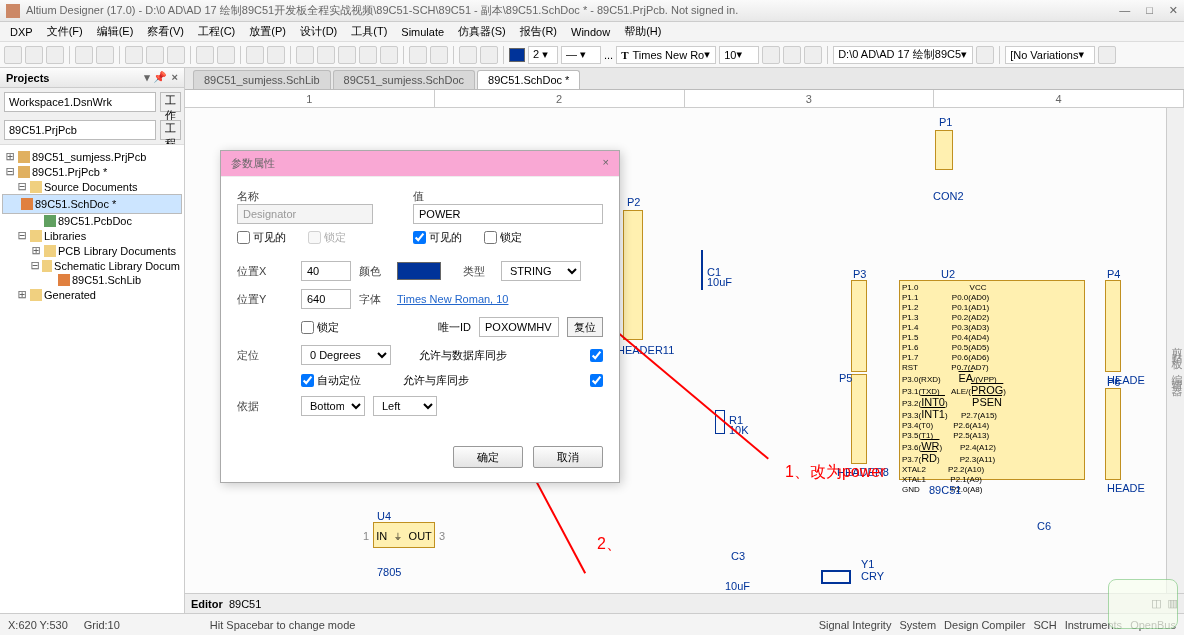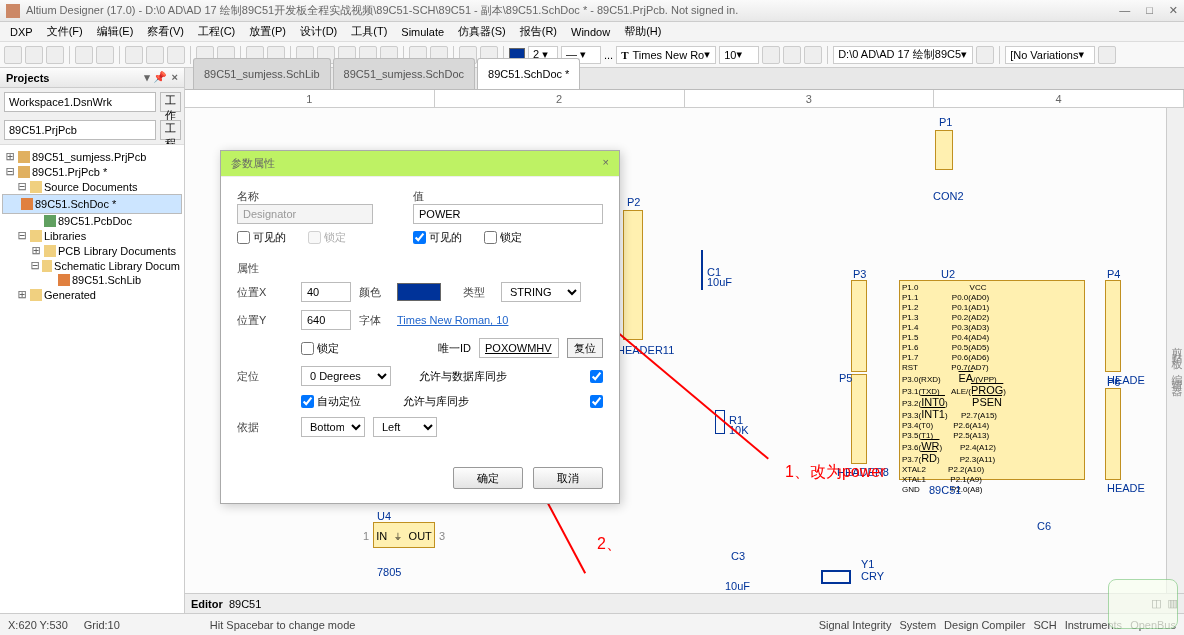--- a/index.html
+++ b/index.html
@@ -37,40 +37,40 @@
 .ti.prj { background: #e0b060; }
 .ti.fld { background: #f0d080; }
 .ti.sch { background: #e08040; }
 .ti.pcb { background: #60a060; }
 .ind1 { padding-left: 14px; }
 .ind2 { padding-left: 28px; }
 .ind3 { padding-left: 42px; }
 
 .work { flex: 1; display: flex; flex-direction: column; background: #fcfcfc; }
 .tabs { height: 22px; background: #e8e8e8; display: flex; align-items: flex-end; padding-left: 8px; gap: 2px; border-bottom: 1px solid #bbb; }
-.tab { padding: 9px 10px; background: #d8d8d8; border: 1px solid #bbb; border-bottom: none; border-radius: 3px 3px 0 0; color: #555; }
+.tab { padding: 3px 10px; background: #d8d8d8; border: 1px solid #bbb; border-bottom: none; border-radius: 3px 3px 0 0; color: #555; }
 .tab.active { background: #fff; color: #000; }
 .canvas { flex: 1; position: relative; background: #fcfcfc; overflow: hidden; }
 .ruler-h { position: absolute; top: 0; left: 0; right: 0; height: 18px; background: #fff; border-bottom: 1px solid #ccc; display: flex; }
 .ruler-h div { flex: 1; border-right: 1px solid #ccc; text-align: center; line-height: 18px; color: #666; }
 .sidebar-r { position: absolute; right: 0; top: 18px; bottom: 0; width: 18px; background: #f0f0f0; border-left: 1px solid #ccc; writing-mode: vertical-rl; text-align: center; color: #888; padding-top: 20px; letter-spacing: 6px; }
 
 .btm-tabs { height: 20px; background: #eee; border-top: 1px solid #ccc; display: flex; align-items: center; padding: 4px 6px; gap: 10px; }
 .statusbar { height: 22px; background: #f4f4f4; border-top: 1px solid #ccc; display: flex; align-items: center; padding: 0 8px; gap: 16px; color: #444; }
 .statusbar .right { margin-left: auto; display: flex; gap: 8px; }
 
 
 .schpart { position: absolute; background: #fff0b0; border: 1px solid #c09020; font-size: 9px; }
 .wire { position: absolute; background: #003399; }
 .anno { position: absolute; color: #ff0000; font-size: 16px; }
 .arrow { position: absolute; background: #ff0000; height: 1.5px; transform-origin: left center; }
 
 
 .dialog { position: absolute; left: 220px; top: 150px; width: 400px; background: #fff; border: 1px solid #aaa; box-shadow: 2px 2px 10px rgba(0,0,0,.2); }
-.dlg-title { padding: 5px 10px; background: #bef264; border-bottom: 1px solid #eee; display: flex; color: #666; }
+.dlg-title { padding: 5px 10px; background: #f9a8d4; border-bottom: 1px solid #eee; display: flex; color: #666; }
 .dlg-title .x { margin-left: auto; cursor: default; }
 .dlg-body { padding: 12px 16px; }
 .row { display: flex; align-items: center; gap: 8px; margin-bottom: 8px; }
 .lbl { width: 56px; color: #444; }
 .inp { height: 20px; border: 1px solid #bbb; padding: 0 5px; background: #fff; }
 .inp[disabled] { background: #f4f4f4; color: #999; }
 .ck { display: flex; align-items: center; gap: 3px; margin-right: 14px; }
 .sect { color: #444; margin: 8px 0 6px; }
 .sel { height: 20px; border: 1px solid #bbb; background: #fff; padding: 0 4px; }
 .swatch { width: 44px; height: 18px; background: #003399; border: 1px solid #666; }
@@ -356,21 +356,20 @@
               <span>可见的</span>
             </label>
           <label class="ck">
               <input type="checkbox" style="">
               <span>锁定</span>
             </label>
         </div>
       </div>
     </div>
 
-    <div class="sect">属性</div>
 
     <div class="row">
       <span class="lbl">位置X</span>
       <input class="inp" style="width: 50px;" value="40">
       <span class="lbl" style="width:30px">颜色</span>
       <div class="swatch"></div>
       <span class="lbl" style="width:30px;margin-left:14px">类型</span>
       <select class="sel" style="width:80px"><option>STRING</option></select>
     </div>
     <div class="row">
@@ -379,21 +378,21 @@
       <span class="lbl" style="width:30px">字体</span>
       <span style="color:#2266cc;text-decoration:underline">Times New Roman, 10</span>
     </div>
     <div class="row">
       <span class="lbl"></span>
       <label class="ck">
           <input type="checkbox" style="">
           <span>锁定</span>
         </label>
       <span style="margin-left:auto">唯一ID</span>
-      <input class="inp" style="width: 80px; text-decoration: underline;" value="POXOWMHV">
+      <input class="inp" style="width: 80px;" value="POXOWMHV">
       <button style="height:20px;width:36px;border:1px solid #999;background:#f4f4f4">复位</button>
     </div>
     <div class="row">
       <span class="lbl">定位</span>
       <select class="sel" style="width:90px"><option>0 Degrees</option></select>
       <span style="margin-left:20px">允许与数据库同步</span>
       <input type="checkbox" checked="" style="margin-left: auto;">
     </div>
     <div class="row">
       <span class="lbl"></span>

